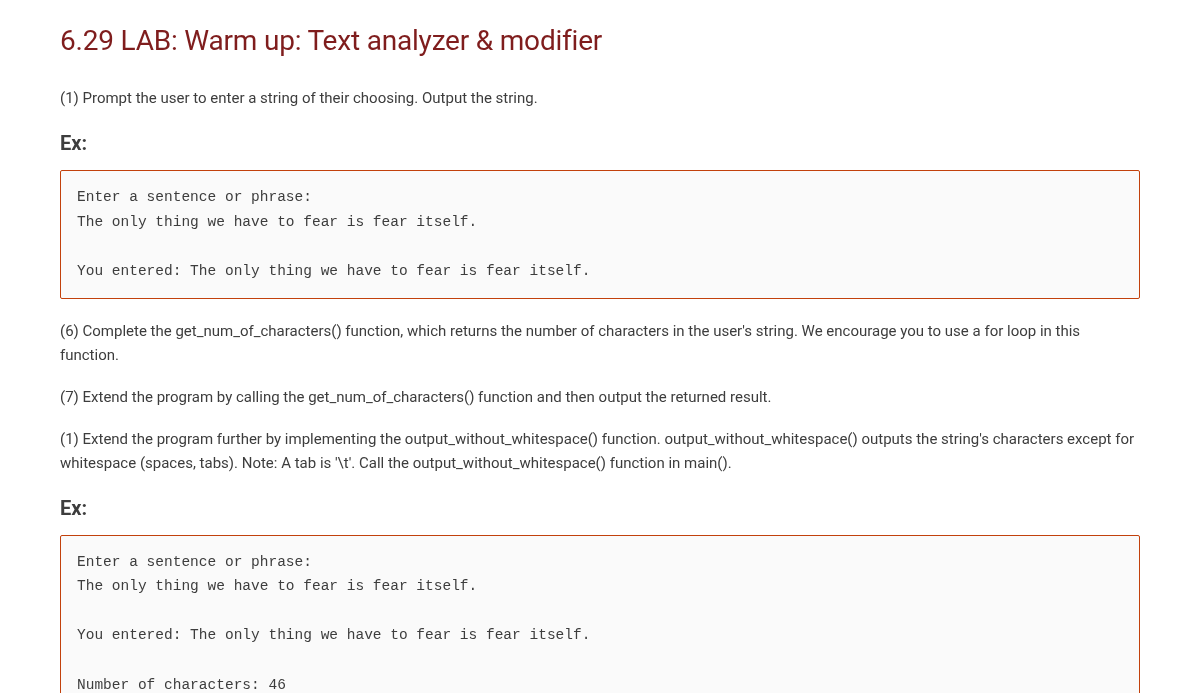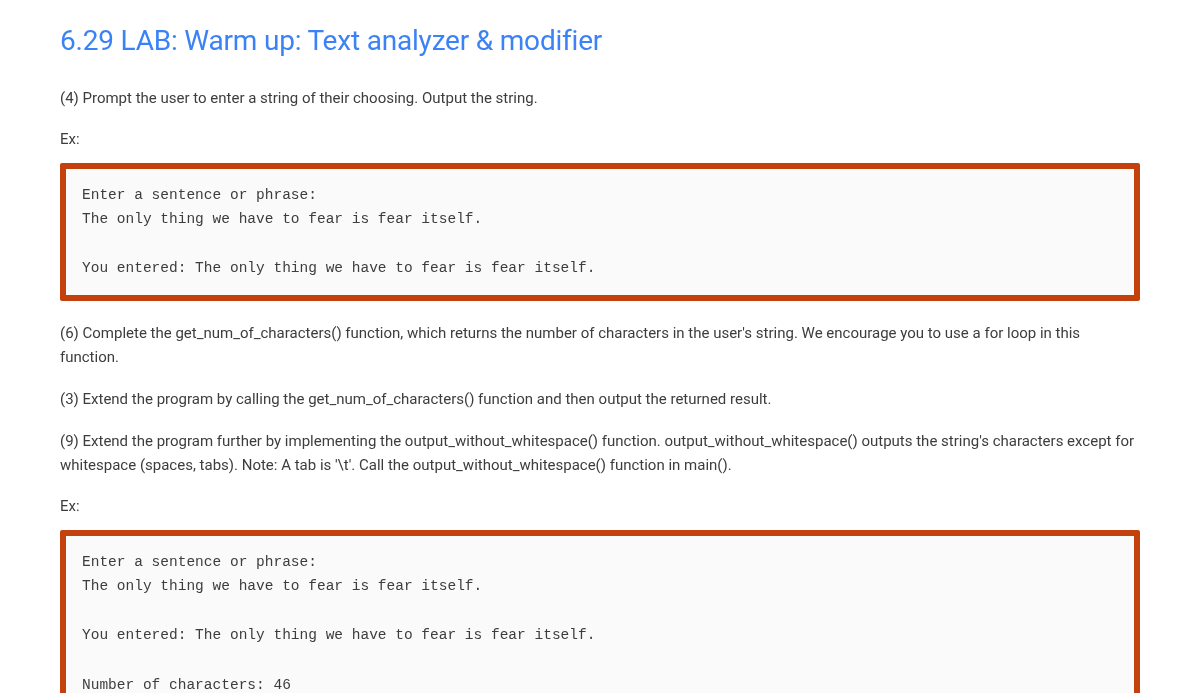--- a/index.html
+++ b/index.html
@@ -11,71 +11,72 @@
       font-family: -apple-system, BlinkMacSystemFont, "Segoe UI", Roboto, Helvetica, Arial, sans-serif;
       background: #ffffff;
       color: #3d3d3d;
       padding: 20px 60px;
       font-size: 15px;
       line-height: 1.5;
     }
     h1 {
       font-size: 28px;
       font-weight: 400;
-      color: #3b82f6;
+      color: #7f1d1d;
       margin-bottom: 24px;
       letter-spacing: -0.2px;
     }
     p.instruction {
       font-size: 15px;
       color: #3d3d3d;
       margin-bottom: 18px;
       line-height: 1.6;
     }
     p.ex-label {
-      font-size: 15px;
+      font-size: 20px;
       color: #3d3d3d;
       margin-bottom: 12px;
+      font-weight: bold;
     }
     .codeblock {
       background: #fafafa;
-      border: 6px solid #c2410c;
+      border: 1px solid #c2410c;
       border-radius: 2px;
       padding: 14px 16px;
       font-family: "Courier New", Courier, monospace;
       font-size: 14.5px;
       color: #3d3d3d;
       margin-bottom: 20px;
       white-space: pre-wrap;
       line-height: 1.7;
     }
     .italic {
     }
   </style>
 </head>
 <body>
 
 <h1>6.29 LAB: Warm up: Text analyzer &amp; modifier</h1>
 
-<p class="instruction">(4) Prompt the user to enter a string of their choosing. Output the string.</p>
+<p class="instruction">(1) Prompt the user to enter a string of their choosing. Output the string.</p>
 
 <p class="ex-label">Ex:</p>
 
 <div class="codeblock">Enter a sentence or phrase:
 The only thing we have to fear is fear itself.
 
 You entered: The only thing we have to fear is fear itself.</div>
 
 <p class="instruction">
   <span>(6) Complete the get_num_of_characters() function, which returns the number of characters in the user's string. </span><span class="italic">We encourage you to use a for loop in this function.</span>
 </p>
 
-<p class="instruction">(3) Extend the program by calling the get_num_of_characters() function and then output the returned result.</p>
+<p class="instruction">(7) Extend the program by calling the get_num_of_characters() function and then output the returned result.</p>
 
-<p class="instruction">(9) Extend the program further by implementing the output_without_whitespace() function. output_without_whitespace() outputs the string's characters except for whitespace (spaces, tabs). Note: A tab is '\t'. Call the output_without_whitespace() function in main().</p>
+<p class="instruction">(1) Extend the program further by implementing the output_without_whitespace() function. output_without_whitespace() outputs the string's characters except for whitespace (spaces, tabs). Note: A tab is '\t'. Call the output_without_whitespace() function in main().</p>
 
 <p class="ex-label">Ex:</p>
 
 <div class="codeblock">Enter a sentence or phrase:
 The only thing we have to fear is fear itself.
 
 You entered: The only thing we have to fear is fear itself.
 
 Number of characters: 46
 String with no whitespace: Theonlythingwehavetofearisfearitself.</div>

